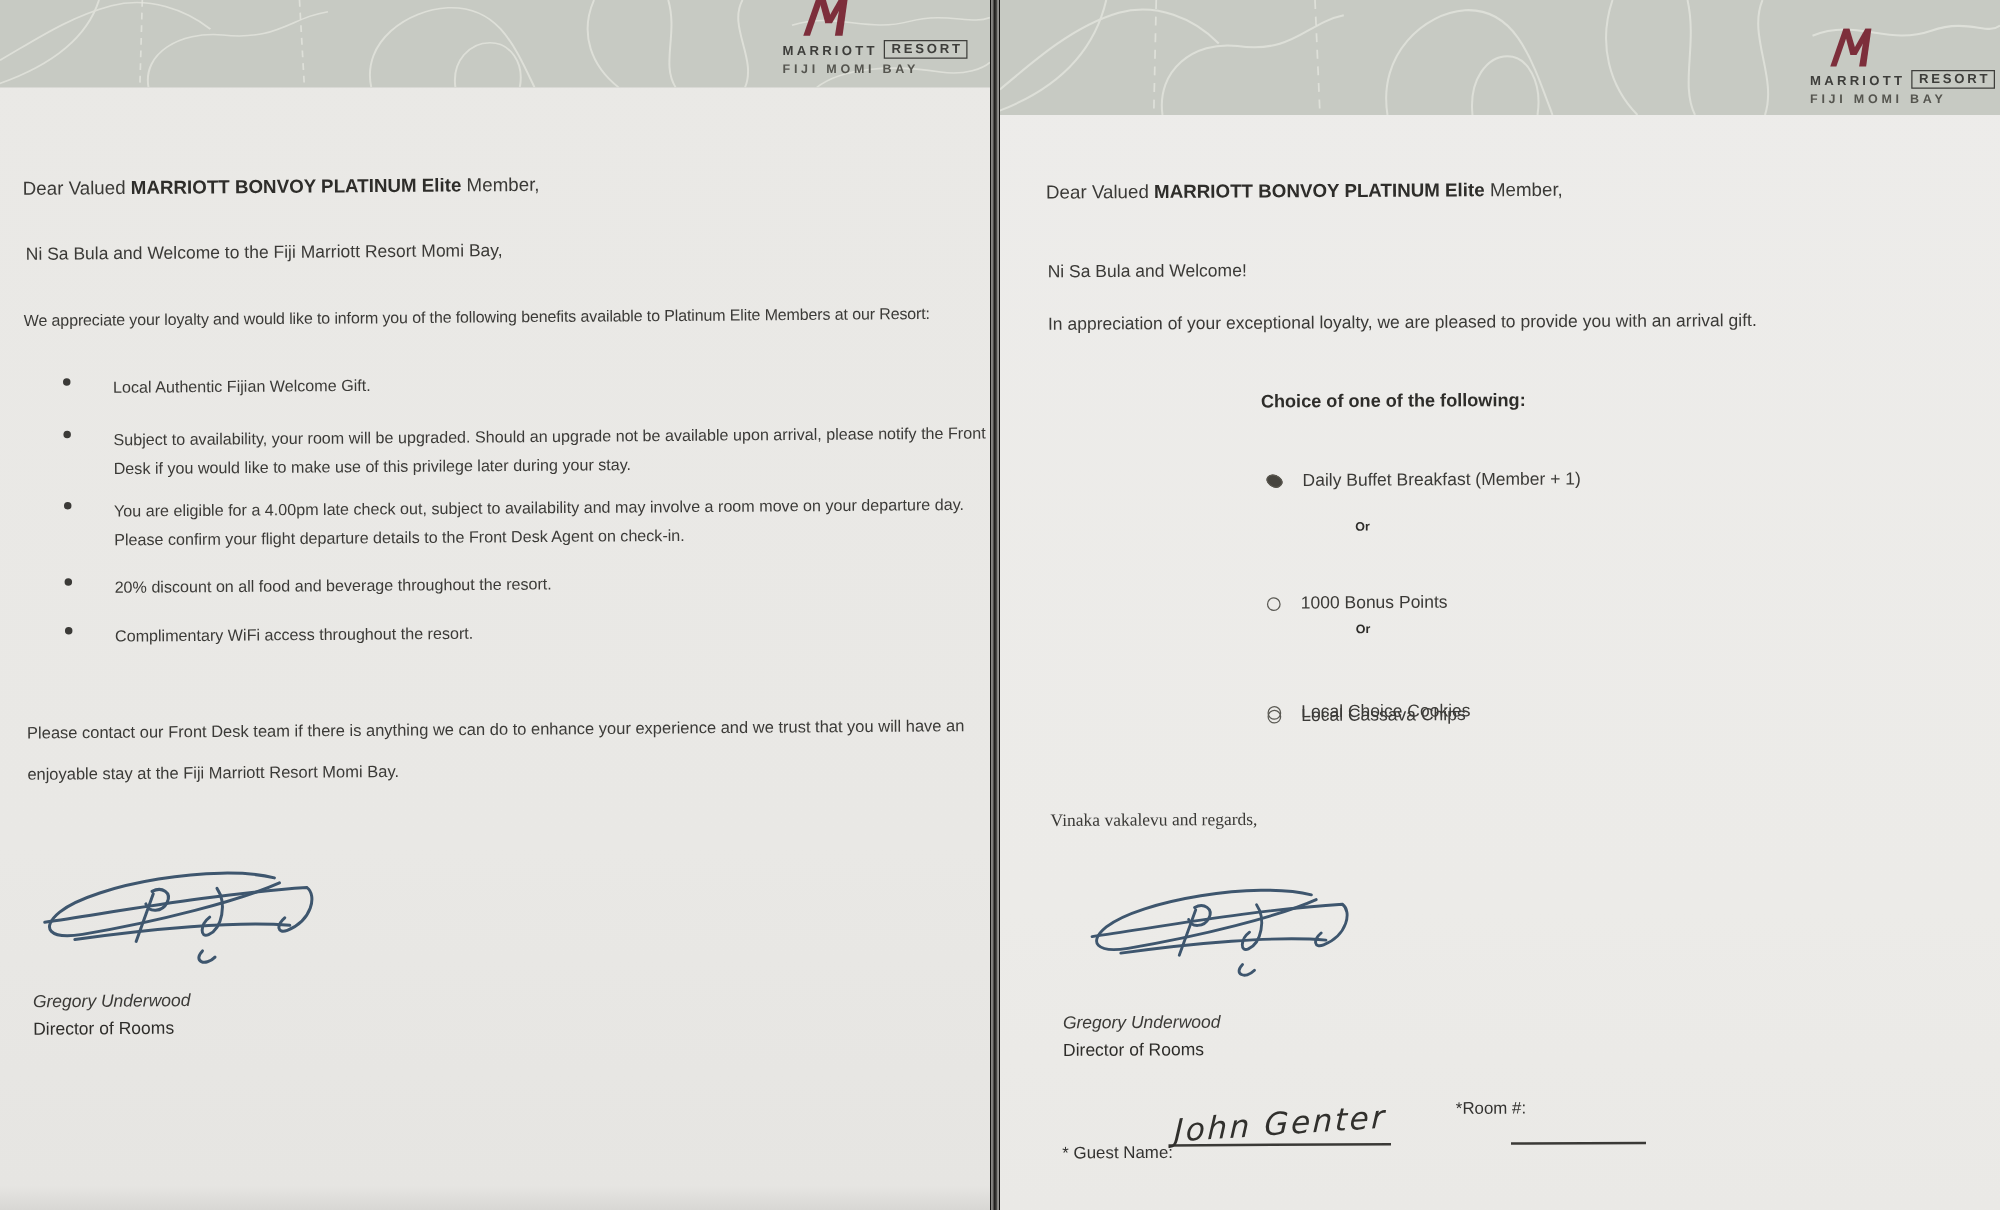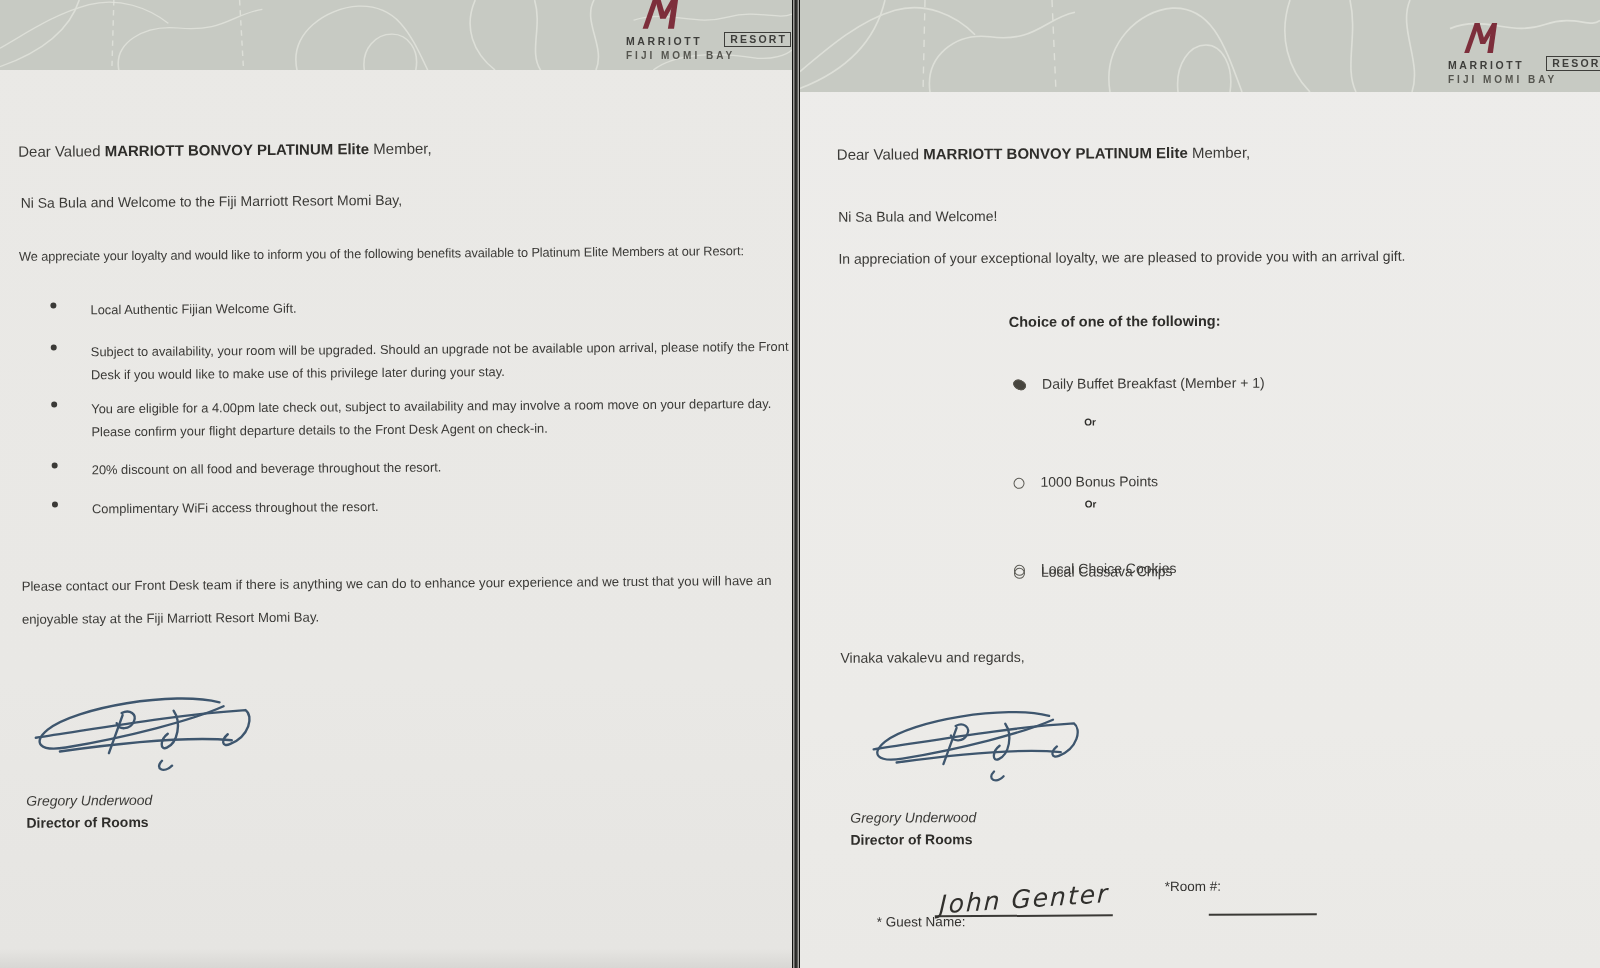--- a/index.html
+++ b/index.html
@@ -20,36 +20,36 @@
   .band { position:absolute; left:0; top:0; width:100%; background:#c7cac3; overflow:hidden; }
   .band-left  { height:70px; }
   .band-right { height:92px; }
   .band svg.topo { position:absolute; inset:0; width:100%; height:100%; }
 
   .logo { position:absolute; display:flex; flex-direction:column; }
   .logo .m-wrap { margin-left:12px; }
   .logo .m-wrap svg { display:block; }
   .logo .wordmark { display:flex; align-items:flex-end; margin-top:2px;
     font-size:10.5px; font-weight:bold; letter-spacing:2.6px; color:#3e3e3b; white-space:nowrap; }
-  .logo .badge { border:1.2px solid #3e3e3b; padding:0 3px 1px 5px; margin-left:22px; letter-spacing:2.2px; }
+  .logo .badge { border:1.2px solid #3e3e3b; padding:0 3px 1px 5px; margin-left:5px; letter-spacing:2.2px; }
   .logo .loc { margin-top:3px; font-size:10px; font-weight:bold; letter-spacing:3px; color:#55554f; white-space:nowrap; }
   .logo-left  { left:626px; top:-8px; }
   .logo-right { left:648px; top:20px; }
 
   .txt { position:absolute; white-space:nowrap; font-size:14px; color:#3b3a37; }
   .bold { font-weight:bold; color:#2e2d2a; }
   .greeting { font-size:15px; }
   .intro-left { font-size:12.8px; letter-spacing:-0.1px; }
   .bullet-row { position:absolute; }
   .bullet-dot { position:absolute; left:-40px; top:4px; width:6px; height:6px; border-radius:50%; background:#3b3a37; }
   .bullet-line { white-space:nowrap; font-size:12.9px; line-height:23px; }
   .closing-line { white-space:nowrap; font-size:13.2px; line-height:26px; }
 
   .sig-name { font-size:14px;font-style:italic; }
-  .sig-title { font-size:14px; font-weight:bold; color:#2e2d2a; }
+  .sig-title { font-size:14px; font-weight:normal; color:#2e2d2a; }
   .signature { position:absolute; }
 
   .choice-heading { font-weight:bold; color:#2e2d2a; font-size:14.5px; }
   .or-label { font-weight:bold; color:#2e2d2a; font-size:10px; }
   .option-row { position:absolute; white-space:nowrap; font-size:14px; }
   .opt-marker { display:inline-block; vertical-align:middle; margin-right:16px; }
   .marker-open { width:11px; height:11px; border:1.6px solid #5a5953; border-radius:50%; background:transparent; }
   .marker-checked { width:13px; height:10px; background:#46443e; border-radius:60% 40% 55% 45%; transform:rotate(38deg); box-shadow:0 0 0 1px #5a574f inset; }
 
   .footer-label { font-size:13.5px; color:#333230; }
@@ -232,36 +232,36 @@
     <div class="txt or-label" style="left:282px; top:500px;">Or</div>
 
     <div class="option-row" style="left:211px; top:550px;margin-top:15px;">
       <span class="opt-marker marker-open"></span><span>Local Cassava Chips</span>
     </div>
 
     <div class="option-row" style="left:211px; top:562px;">
       <span class="opt-marker marker-open"></span><span>Local Choice Cookies</span>
     </div>
 
-    <div class="txt" style="left:37px; top:650px;">Vinaka vakalevu and regards,</div>
+    <div class="txt" style="left:37px; top:650px;font-family:Liberation Serif, serif;">Vinaka vakalevu and regards,</div>
 
     <svg class="signature" style="left:58px; top:700px;" width="222" height="84" viewBox="0 0 232 88">
       <g fill="none" stroke="#3e566e" stroke-width="2.4" stroke-linecap="round">
         <path d="M196,18 C150,6 52,22 24,44 C8,57 16,66 42,62 C104,52 168,36 200,22"></path>
         <path d="M12,52 C70,44 150,30 222,26 C230,32 226,52 206,60 C198,63 197,56 204,50"></path>
         <path d="M98,28 C106,24 114,29 110,37 C106,45 95,45 93,38 M99,30 L85,68"></path>
         <path d="M150,26 C158,38 154,58 143,63 C136,66 136,55 144,49"></path>
         <path d="M36,66 C96,58 166,52 208,56"></path>
         <path d="M138,76 C130,84 140,89 148,81"></path>
       </g>
     </svg>
 
     <div class="txt sig-name" style="left:46px; top:810px;">Gregory Underwood</div>
     <div class="txt sig-title" style="left:46px; top:832px;">Director of Rooms</div>
 
-    <div class="txt footer-label" style="left:72px; top:915px;text-align:center;">* Guest Name:</div>
+    <div class="txt footer-label" style="left:45px; top:915px;text-align:center;">* Guest Name:</div>
     <div class="guest-line">
       <span class="handwriting">John Genter</span>
     </div>
     <div class="txt footer-label" style="left:360px; top:881px;">*Room #:</div>
     <div class="room-line"></div>
   </div>
 </div>
 
 </body></html>

